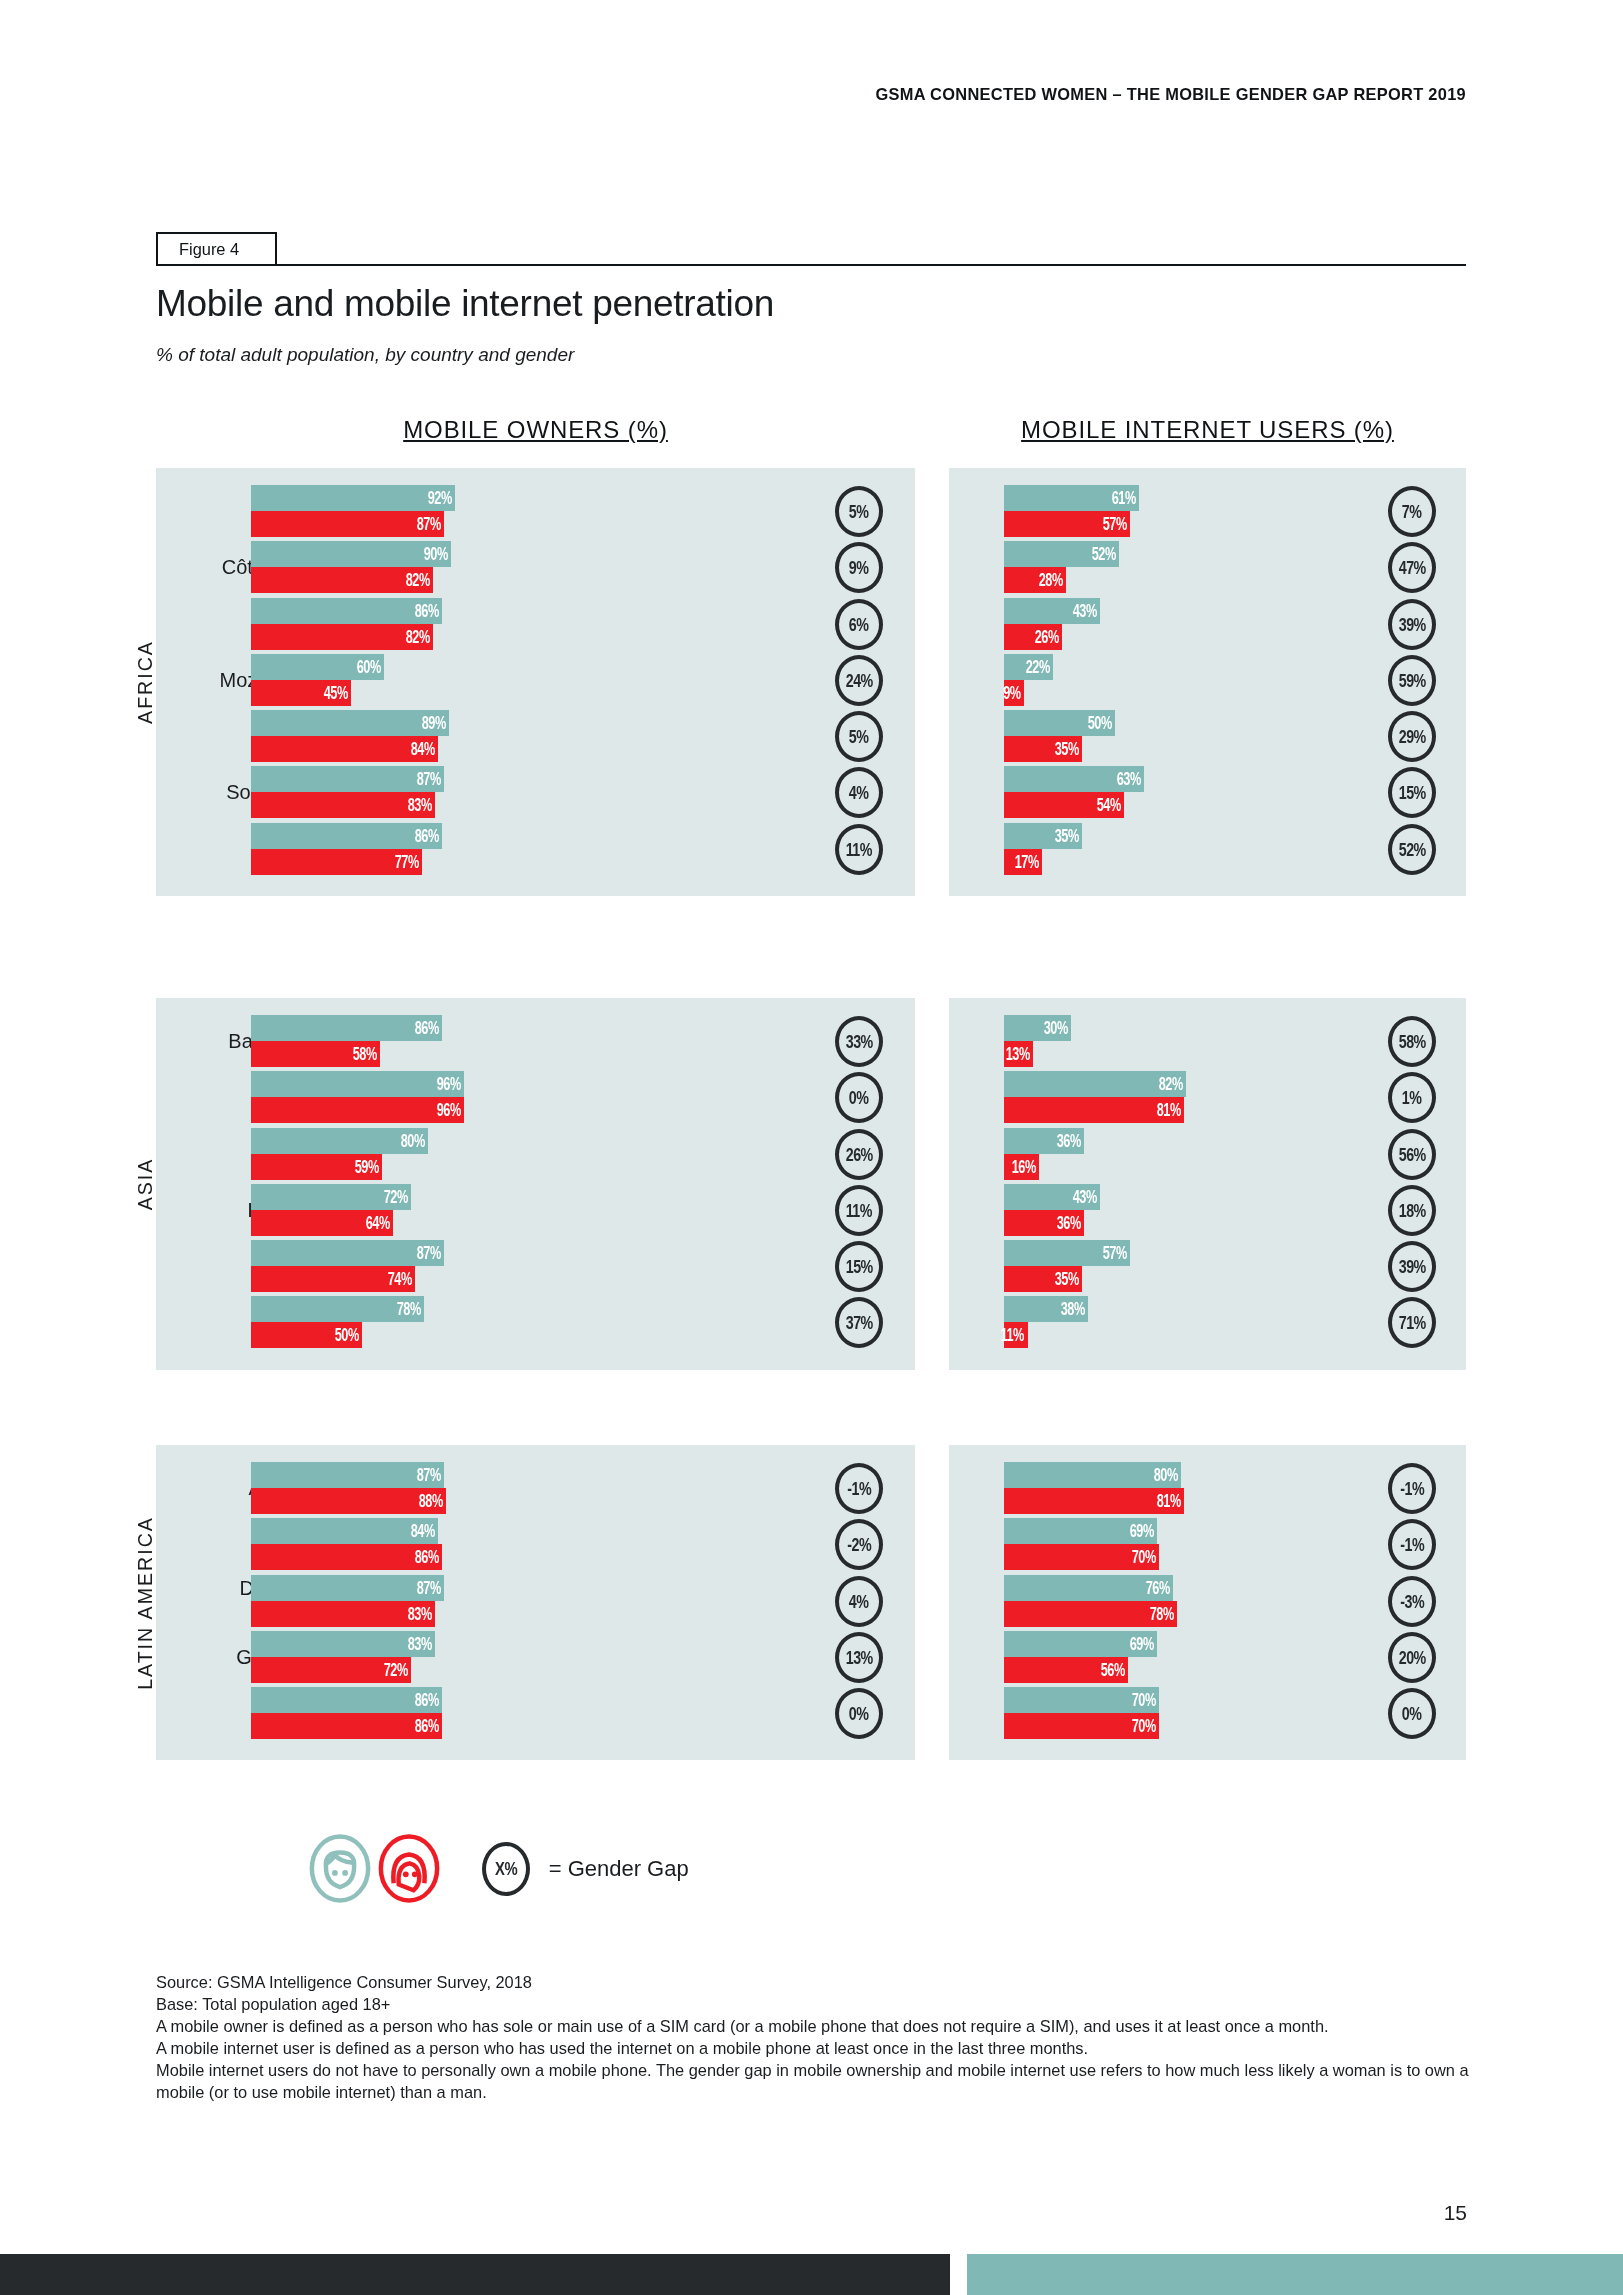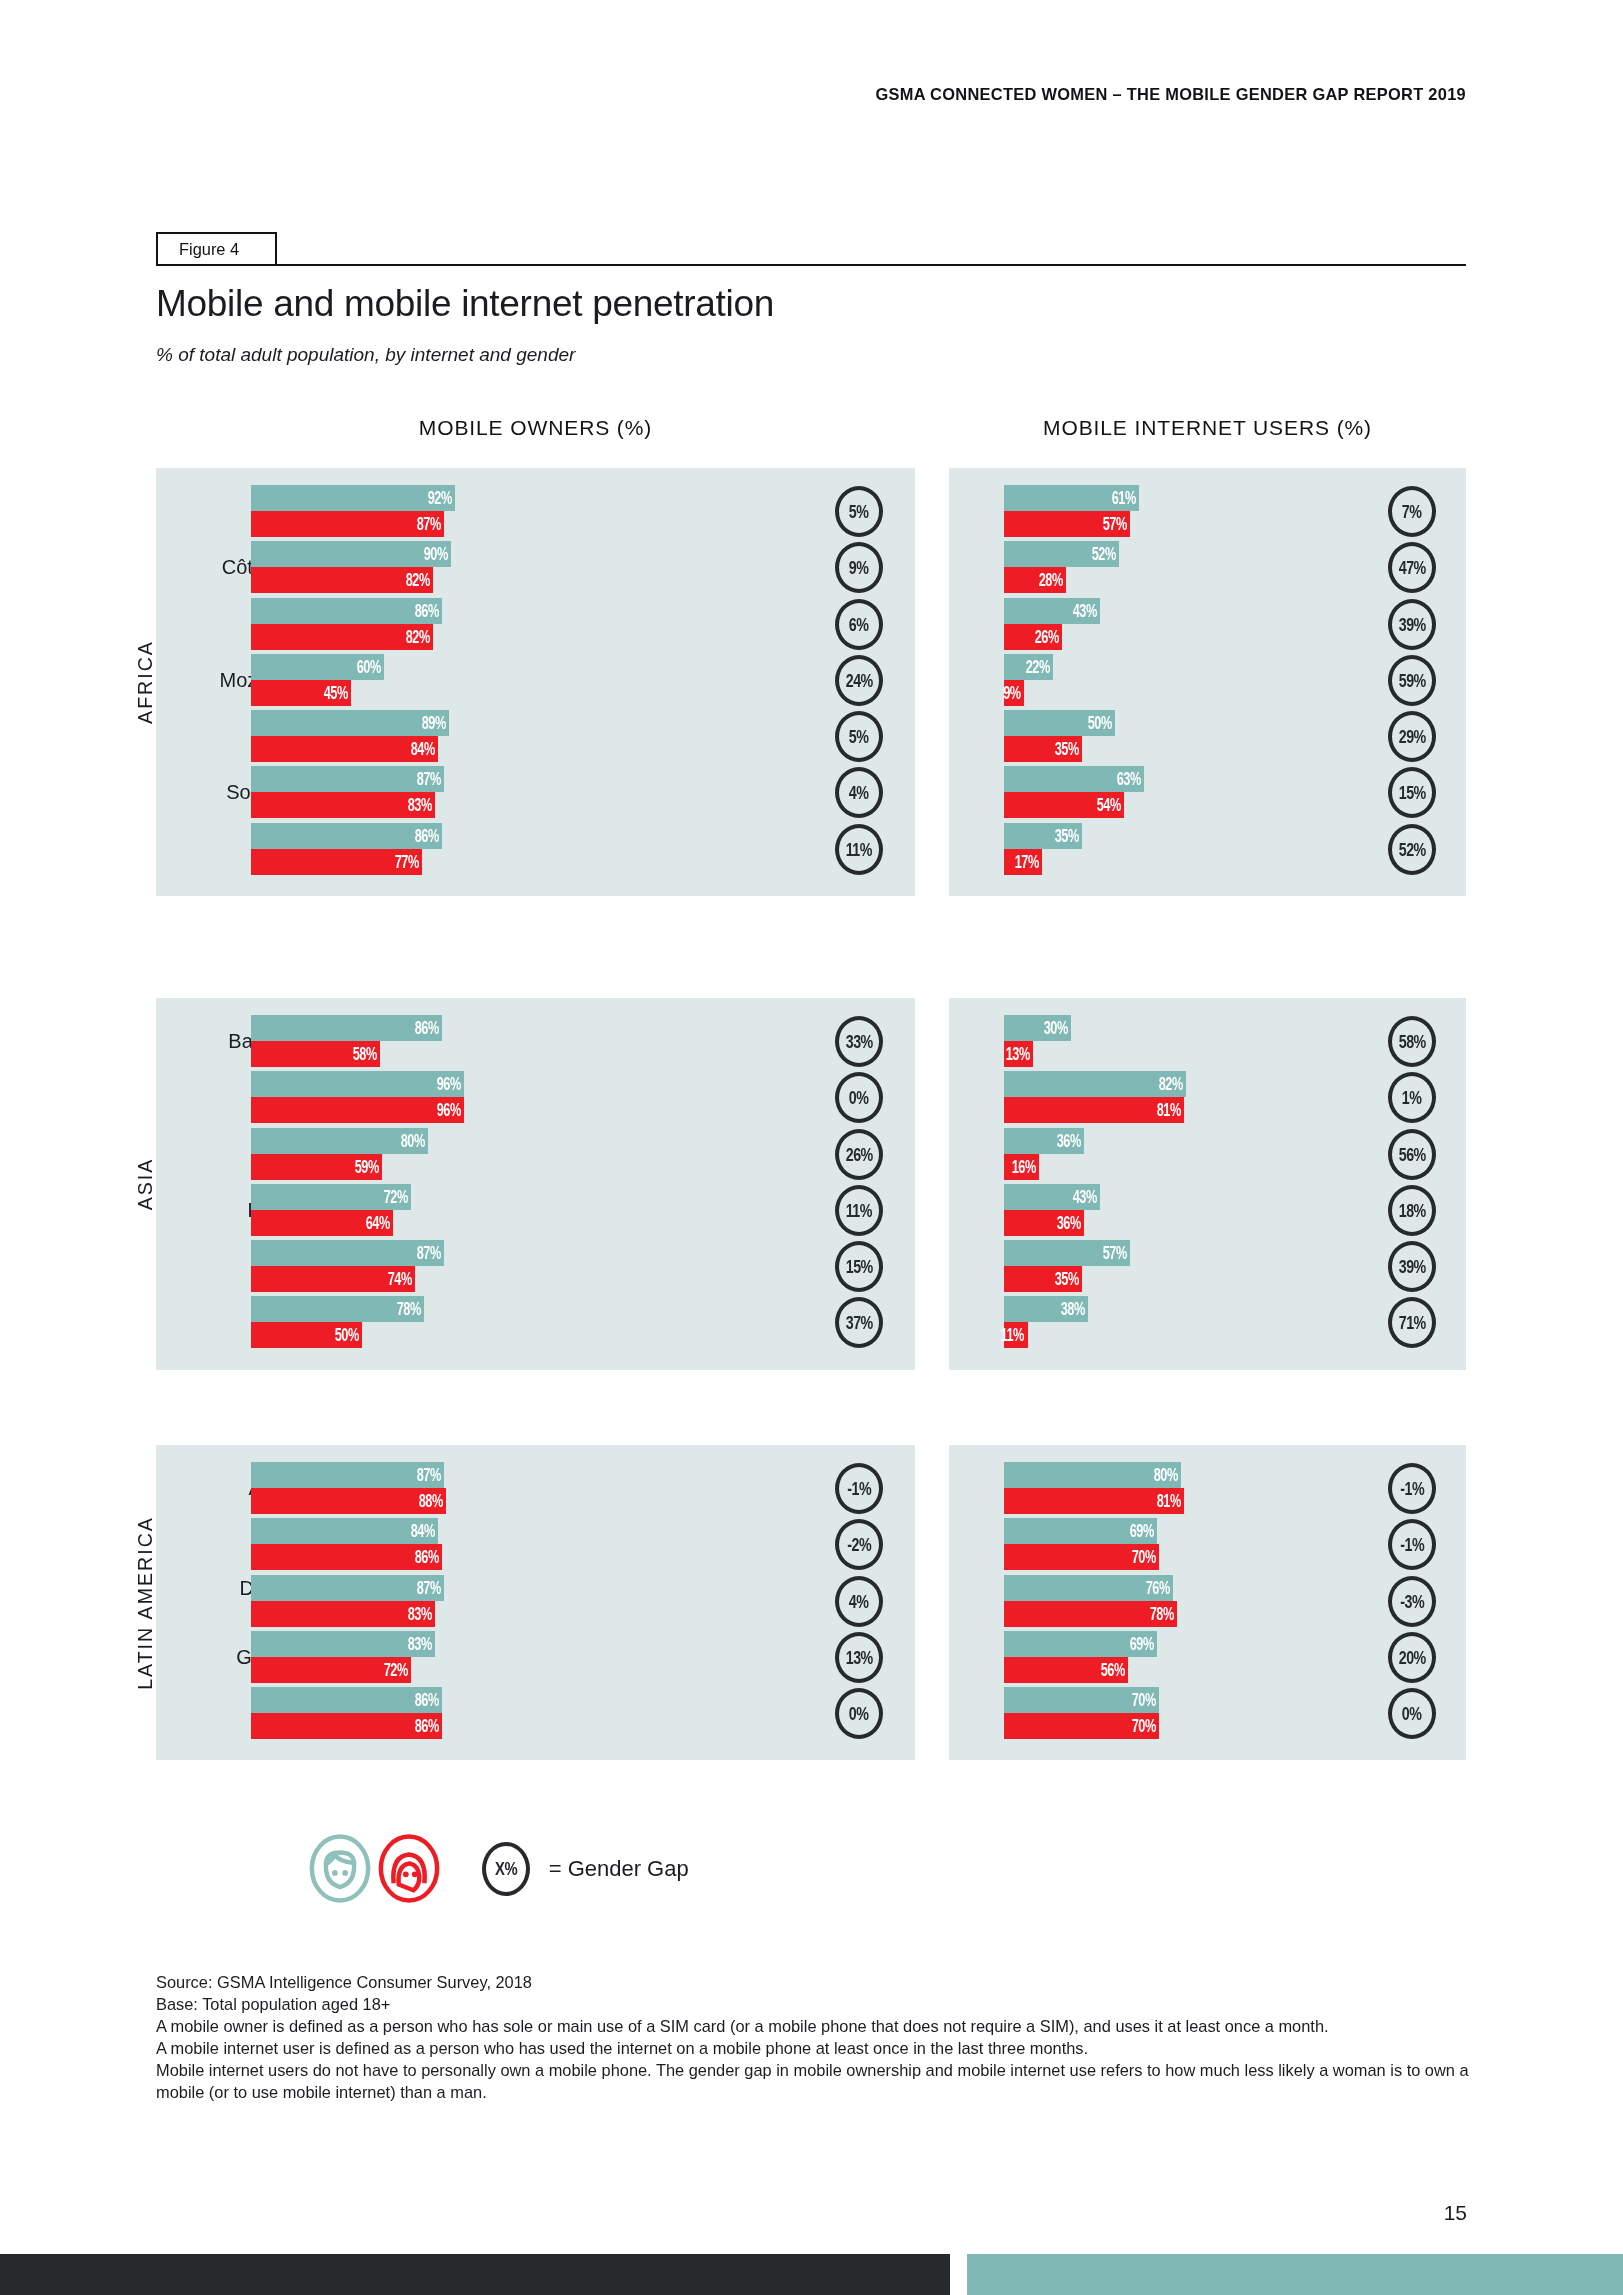--- a/index.html
+++ b/index.html
@@ -53,22 +53,23 @@
   #figure-subtitle {
     position: absolute;
     left: 156px; top: 344px;
     font-size: 19px; font-style: italic; color: #1a1d20;
   }
 
   
   .col-header {
     position: absolute;
     top: 416px;
-    font-size: 21px; letter-spacing: 0.9px; color: #111416;
+    font-size: 24px; letter-spacing: 0.9px; color: #111416;
     text-align: center;
+    text-decoration: underline;
   }
   #col-header-owners  { left: 156px;  width: 759px; }
   #col-header-internet{ left: 949px; width: 517px;  }
 
   
   .region { position: absolute; }
   .region-label {
     position: absolute;
     left: 0;
     font-size: 19.6px; letter-spacing: 2px; color: #1a1d20;
@@ -184,21 +185,21 @@
 <body>
 
 <div id="page-header">GSMA CONNECTED WOMEN – THE MOBILE GENDER GAP REPORT 2019</div>
 
 <div id="figure-tab-row">
   <div id="figure-tab">Figure 4</div>
   <div id="figure-rule"></div>
 </div>
 
 <div id="figure-title">Mobile and mobile internet penetration</div>
-<div id="figure-subtitle">% of total adult population, by internet and gender</div>
+<div id="figure-subtitle">% of total adult population, by country and gender</div>
 
 <div class="col-header" id="col-header-owners">MOBILE OWNERS (%)</div>
 <div class="col-header" id="col-header-internet">MOBILE INTERNET USERS (%)</div>
 
 <div id="chart-root">
     <div class="region" style="left: 0px; top: 468px; width: 1623px; height: 428px;">
       <div class="region-label" style="left: 134px; top: 214px; transform: rotate(-90deg) translate(-50%, 0px); transform-origin: left top;">AFRICA</div>
       <div class="panel panel-left" style="top: 0px; height: 428px;">
         <div class="row" style="top: 17px; height: 56px;">
           <div class="country-label" style="top: 14.4px;">Algeria</div>

